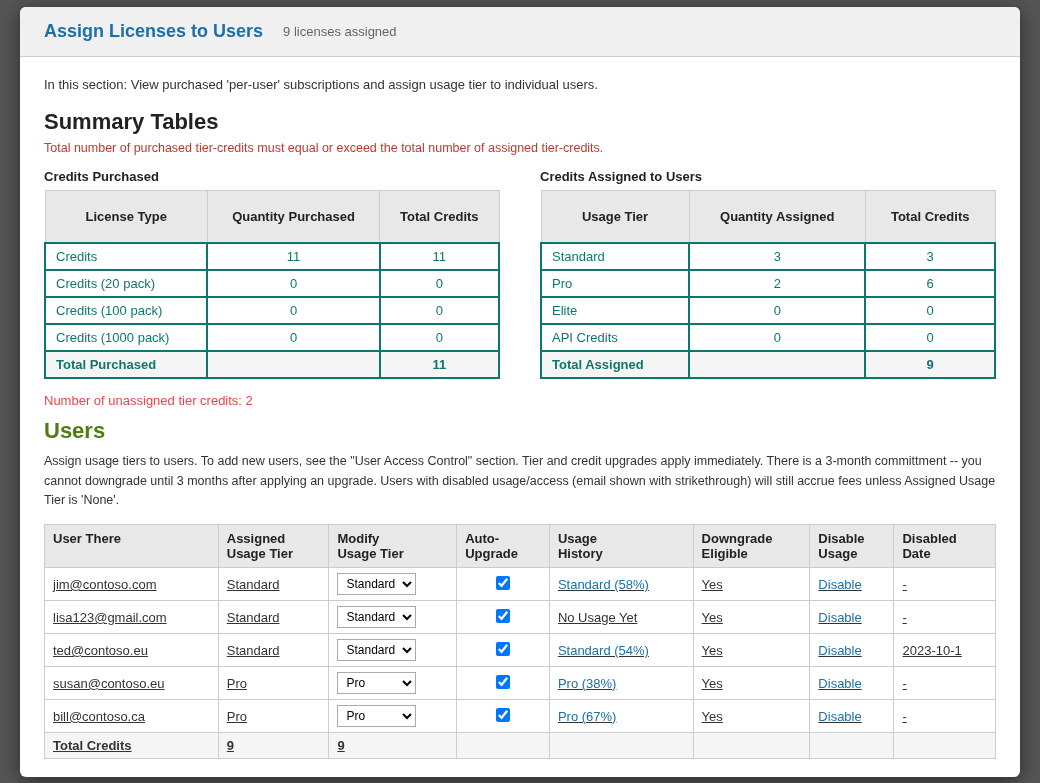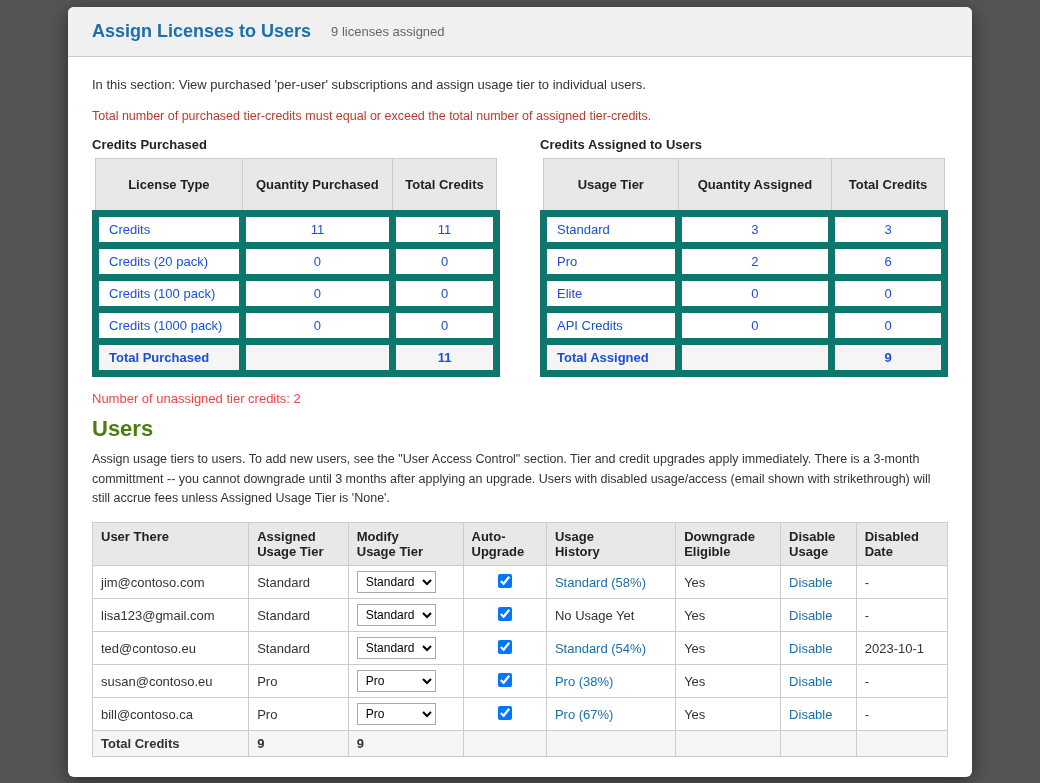--- a/index.html
+++ b/index.html
@@ -6,21 +6,21 @@
     body {
       background: #555;
       display: flex;
       justify-content: center;
       align-items: center;
       min-height: 100vh;
       font-family: Arial, sans-serif;
       font-size: 13px;
     }
     .window {
-      width: 904px;
+      width: 1000px;
       background: #fff;
       border-radius: 6px;
       box-shadow: 0 4px 20px rgba(0,0,0,0.5);
       overflow: hidden;
     }
     .header {
       background: #f0f0f0;
       border-bottom: 1px solid #ccc;
       padding: 14px 24px;
       display: flex;
@@ -93,23 +93,23 @@
     }
     .data-table th {
       background: #e8e8e8;
       border: 1px solid #ccc;
       padding: 18px 10px;
       text-align: center;
       font-weight: bold;
       color: #222;
     }
     .data-table td {
-      border: 7px solid #0f766e;
+      border: 2px solid #0f766e;
       padding: 5px 10px;
-      color: #1d4ed8;
+      color: #0f766e;
     }
     .data-table td:first-child {
       text-align: left;
     }
     .data-table td:not(:first-child) {
       text-align: center;
     }
     .data-table tr.total-row td {
       font-weight: bold;
       background: #f5f5f5;
@@ -144,20 +144,21 @@
       background: #e8e8e8;
       font-weight: bold;
       color: #222;
       vertical-align: top;
     }
     .users-table td {
       border: 1px solid #ccc;
       padding: 5px 8px;
       color: #333;
       vertical-align: middle;
+      text-decoration: underline;
     }
     .users-table tr.total-row td {
       font-weight: bold;
       background: #f5f5f5;
     }
     .usage-link {
       color: #1a6fad;
       cursor: pointer;
       text-decoration: none;
     }
@@ -189,20 +190,21 @@
   <div class="header">
     <span class="header-title">Assign Licenses to Users</span>
     <span class="header-subtitle">9 licenses assigned</span>
   </div>
   <div class="content">
 
     <div class="info-box">
       <div class="info-line">In this section: View purchased 'per-user' subscriptions and assign usage tier to individual users.</div>
     </div>
 
+    <div class="section-title">Summary Tables</div>
     <div class="warning-text">Total number of purchased tier-credits must equal or exceed the total number of assigned tier-credits.</div>
 
     <div class="tables-row">
       <div class="table-section">
         <div class="table-section-title">Credits Purchased</div>
         <table class="data-table">
           <thead>
             <tr>
               <th>License Type</th>
               <th>Quantity Purchased</th>

